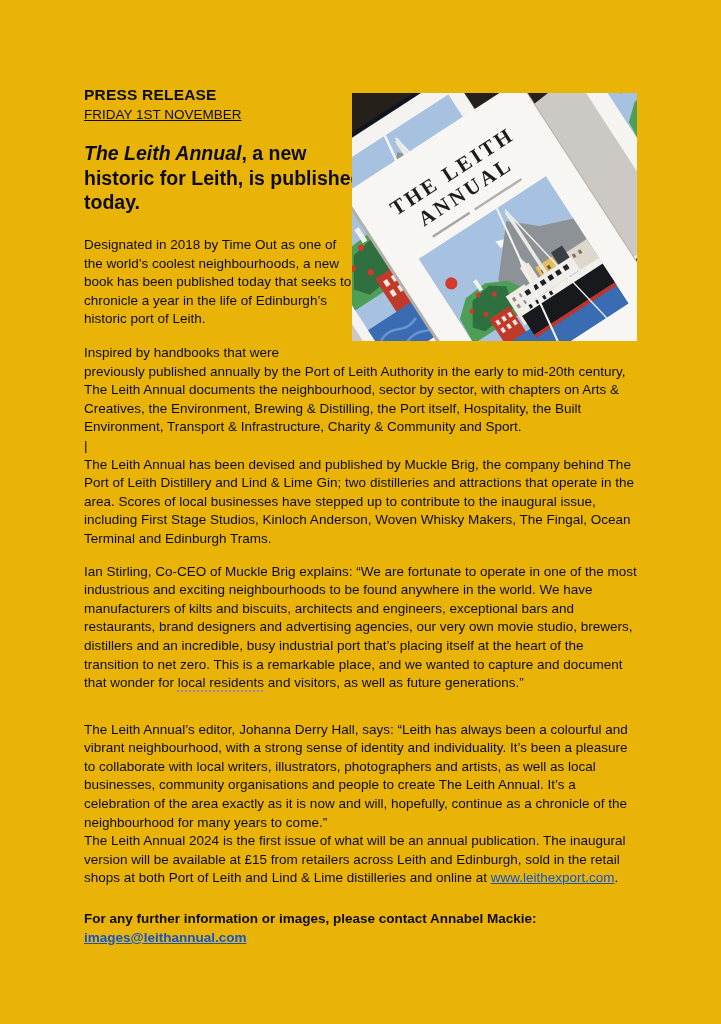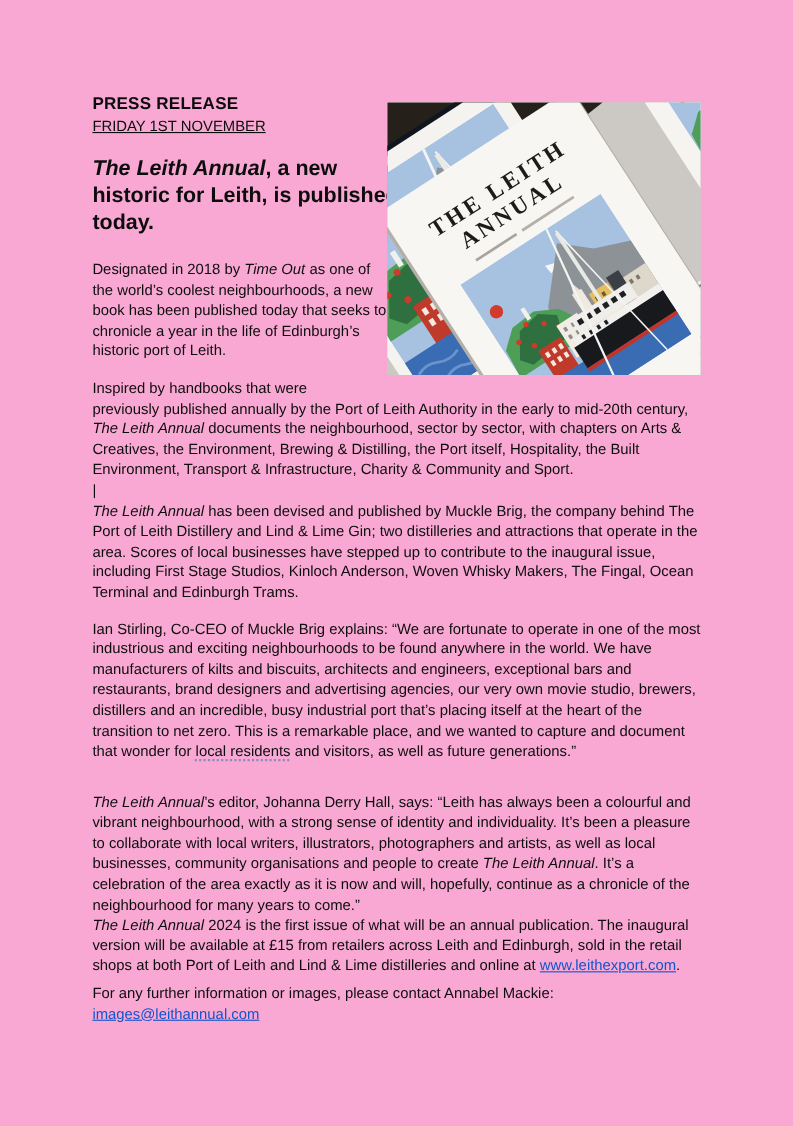--- a/index.html
+++ b/index.html
@@ -1,19 +1,19 @@
 <!DOCTYPE html>
 <html><head>
 <meta charset="utf-8">
 <style>
   html,body{margin:0;padding:0;background:#ffffff;}
   .page{
     position:relative;
     width:721px;height:1024px;
-    background:#f9a8d4;
+    background:#eab308;
     font-family:"Liberation Sans",sans-serif;
     color:#0d0d0d;
     overflow:hidden;
   }
   .hdr{position:absolute;left:84px;top:86px;}
   .press-title{font-size:15.5px;font-weight:bold;letter-spacing:.2px;}
   .press-date{font-size:13.5px;font-weight:normal;text-decoration:underline;margin-top:3px;}
   .headline{
     position:absolute;left:84px;top:141px;width:292px;
     font-size:19.5px;font-weight:bold;line-height:24.5px;
@@ -28,22 +28,22 @@
   }
   .flow{
     position:absolute;left:84px;top:344px;width:557px;
     font-size:13.5px;line-height:18.6px;
   }
   .para{margin:0;white-space:pre-wrap;}
   .cursor-line{margin:0;line-height:18.6px;}
   .mt14{margin-top:14px;}
   .mt28{margin-top:28px;}
   .mt16{}
-  .mt22{margin-top:6px;}
-  .seg-italic{font-style:italic;}
+  .mt22{margin-top:22px;font-weight:bold;}
+  .seg-italic{}
   .seg-bolditalic{font-style:italic;font-weight:bold;}
   .seg-link{color:#1155CC;text-decoration:underline;cursor:pointer;}
   .seg-dotted{text-decoration:underline dotted #8a8ac2;text-decoration-thickness:2px;text-underline-offset:3px;}
   .cover-title-text{
     font-family:"Liberation Serif",serif;font-weight:bold;
     letter-spacing:3px;fill:#1c1b19;
   }
 </style>
 </head>
 <body>

